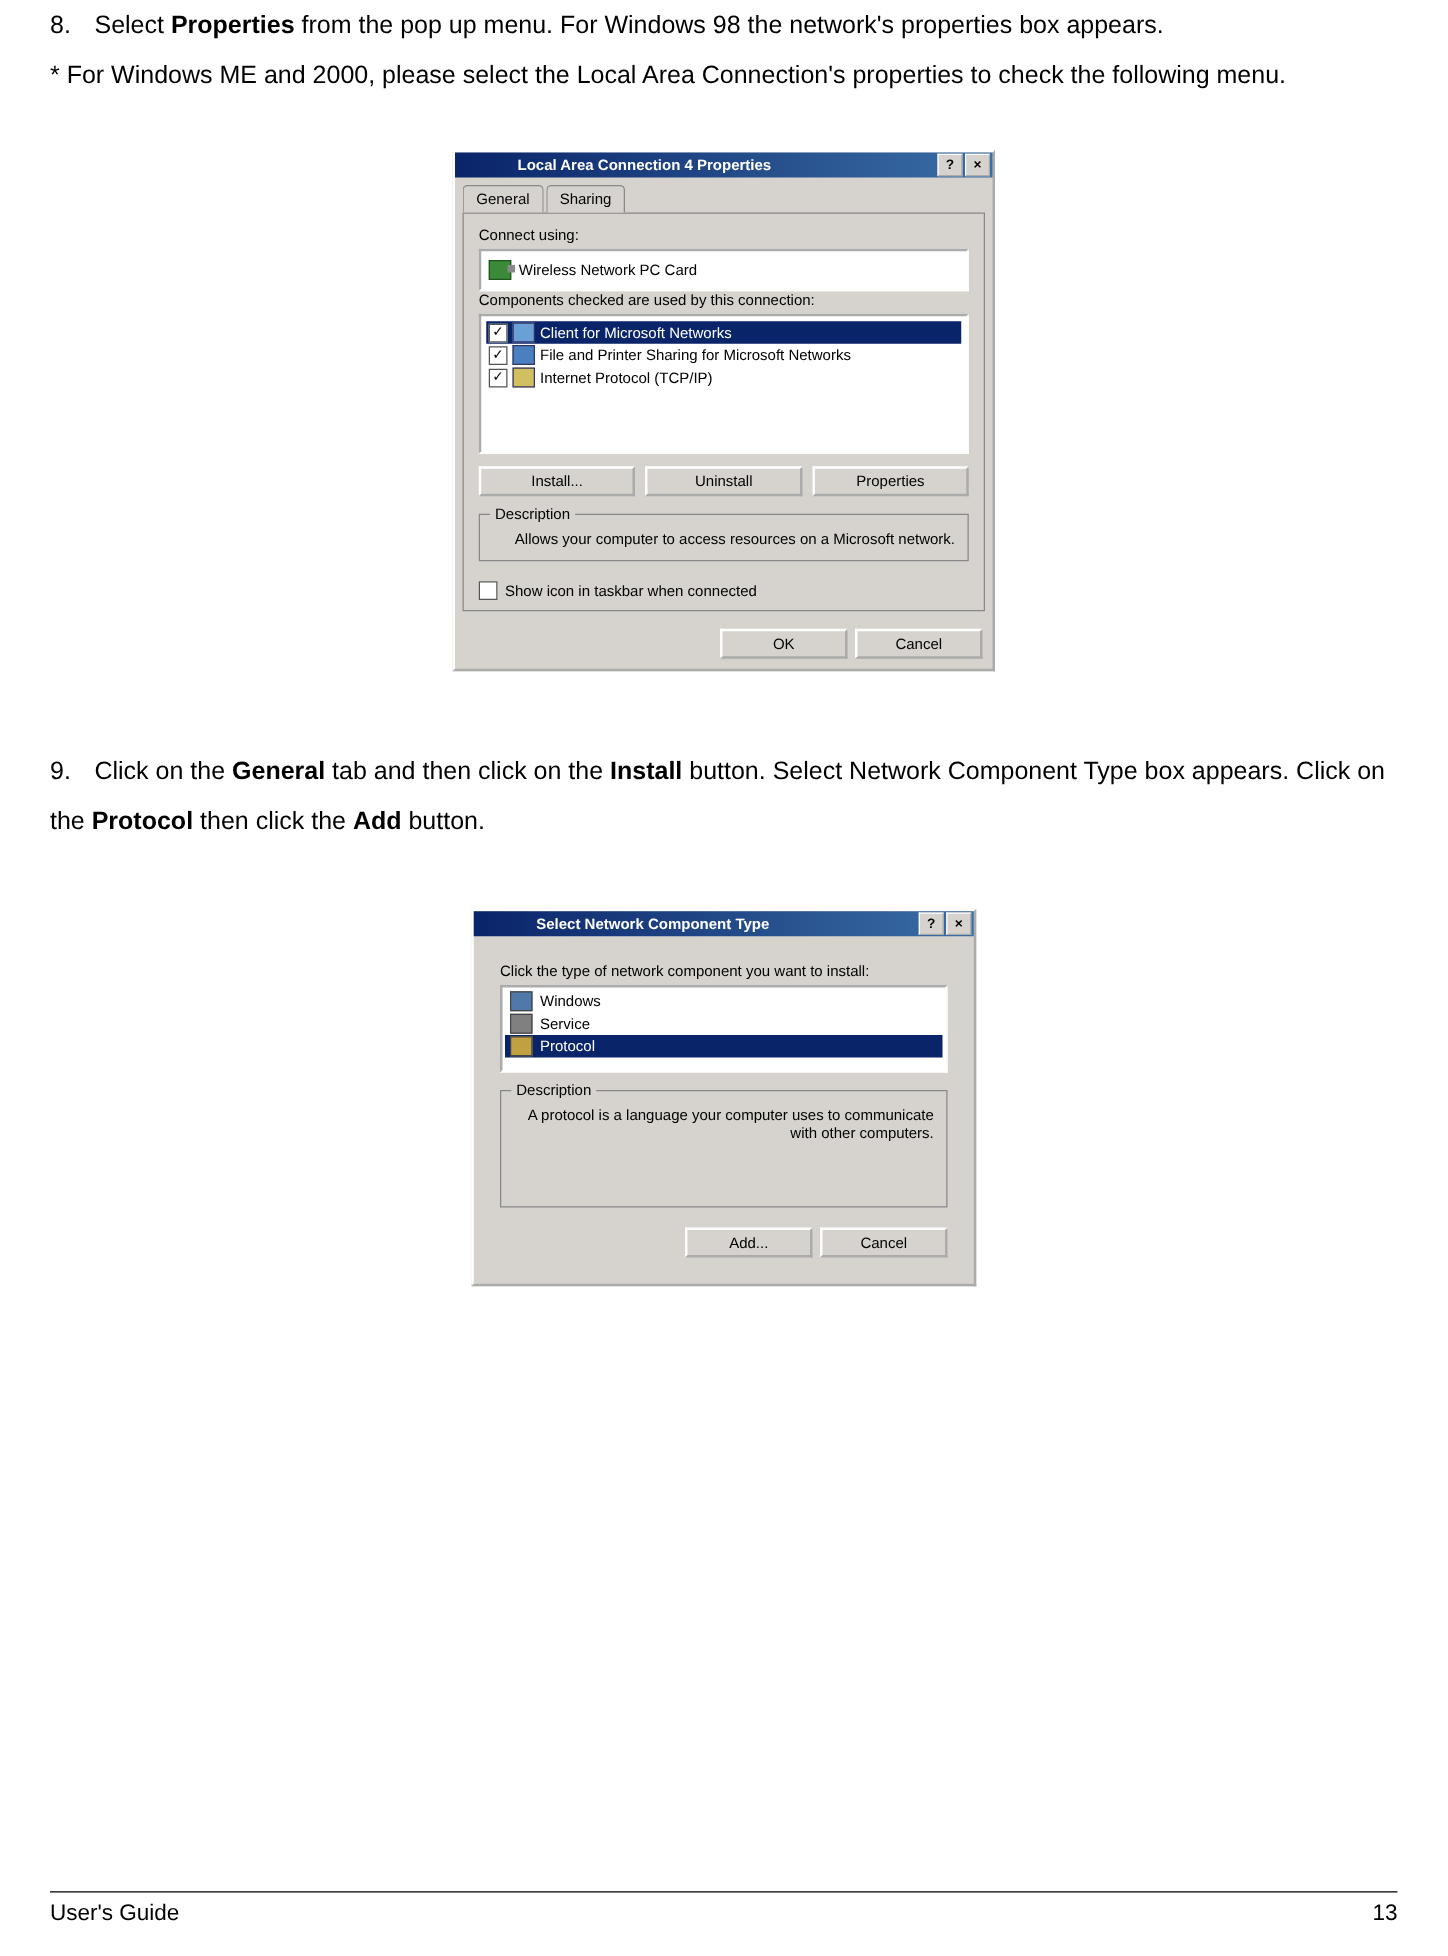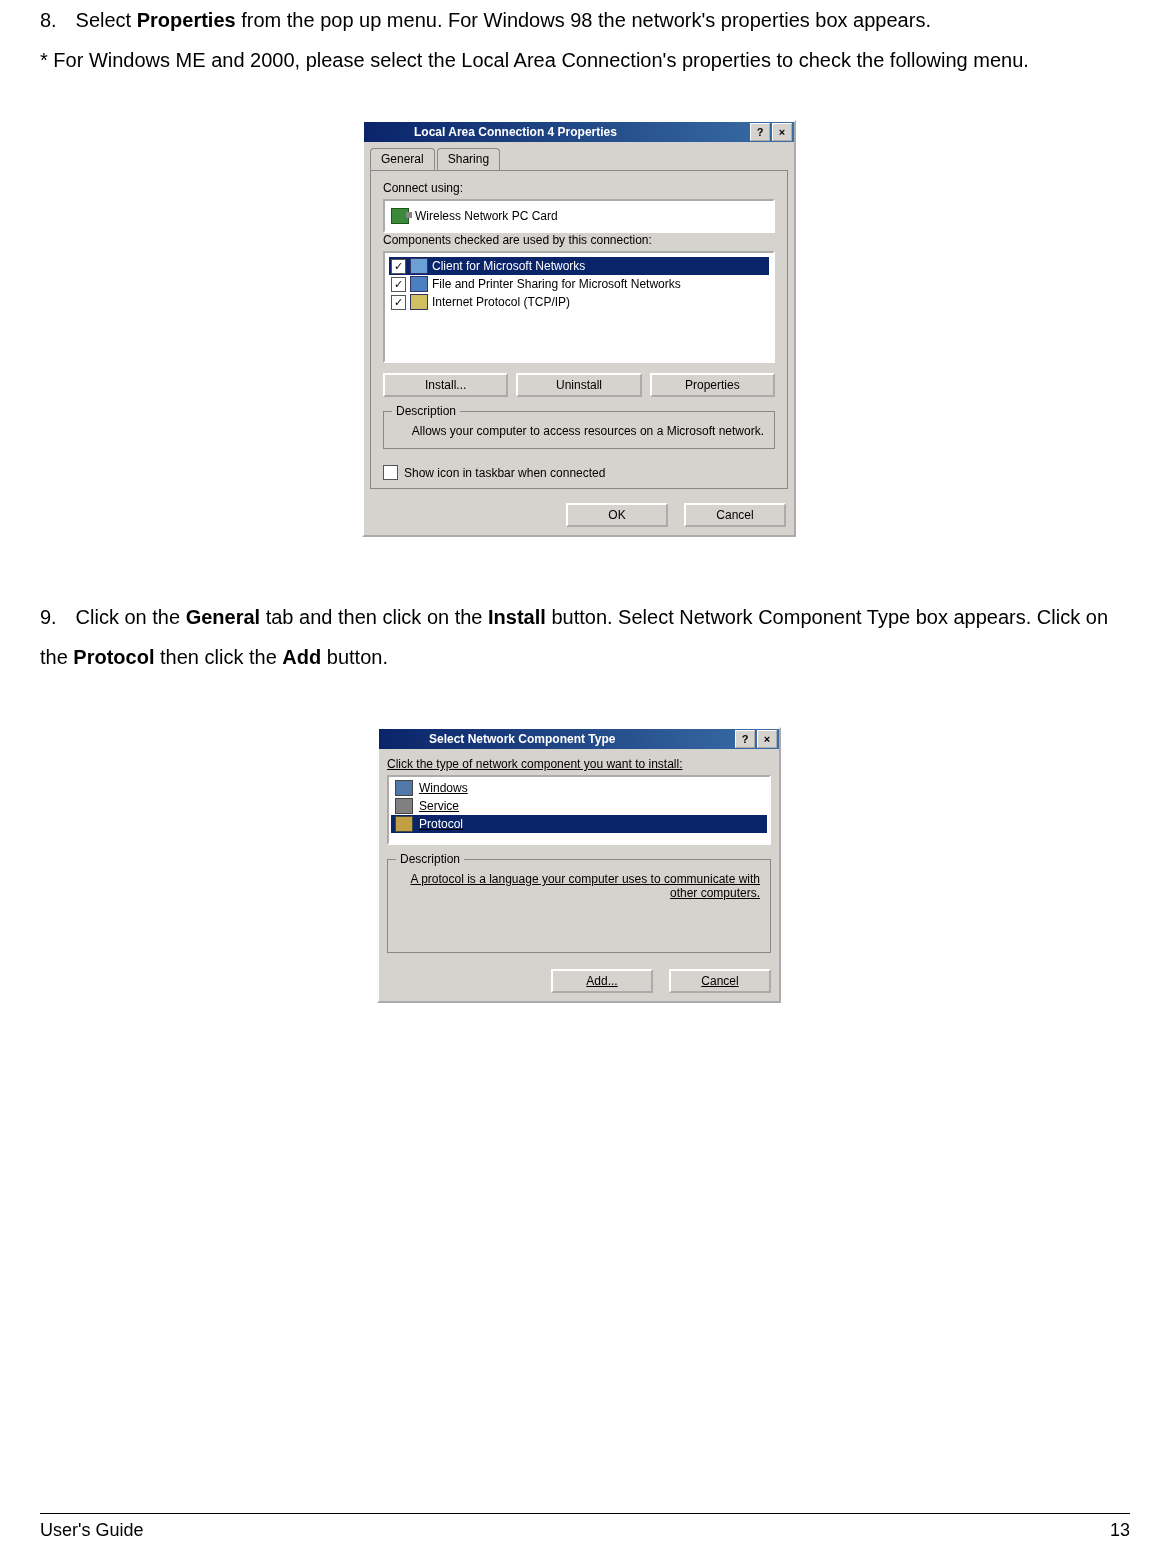--- a/index.html
+++ b/index.html
@@ -148,39 +148,39 @@
     position:relative;
     text-align:right;
   }
   .groupbox .legend{
     position:absolute; top:-8px; left:8px;
     background:#d6d3ce; padding:0 4px; font-size:12px;
   }
   .chk-line { display:flex; align-items:center; gap:6px; margin-top:16px;}
   .dlg-buttons {
     display:flex; justify-content:flex-end;
-    padding:8px; gap:16px;
+    padding:8px; gap:6px;
   }
 
   
   .typelist {
     background:#fff;
     border:2px inset #fff;
     height:62px;
     padding:2px;
   }
   .type-item { display:flex; align-items:center; gap:6px; height:18px; padding:0 4px;}
   .type-item.sel { background:#0a246a; color:#fff;}
   .type-icon { width:16px; height:14px; background:#888; border:1px solid #444;}
   .type-icon.client { background:#5078a8;}
   .type-icon.service { background:#808080;}
   .type-icon.protocol { background:#c0a040;}
   
   .footer {
-    position:absolute; bottom:24px; left:40px; right:28px;
+    position:absolute; bottom:24px; left:40px; right:40px;
     border-top:1px solid #000;
     padding-top:6px;
     display:flex; justify-content:space-between;
     font-size:18px;
   }
 </style>
 </head>
 <body>
 
 <div class="page">
@@ -255,21 +255,21 @@
   </div>
   <div style="height:20px;"></div>
 
   <div class="figure-wrap">
     <div class="win-dialog" style="width:400px;">
       <div class="titlebar">
         <span class="title-text">Select Network Component Type</span>
         <div class="tbtn">?</div>
         <div class="tbtn">×</div>
       </div>
-      <div style="padding:8px;text-decoration:underline;">
+      <div style="padding:21px;">
         <div class="label">Click the type of network component you want to install:</div>
         <div class="typelist">
           <div class="type-item">
             <div class="type-icon client"></div>
             <span>Windows</span>
           </div>
           <div class="type-item">
             <div class="type-icon service"></div>
             <span>Service</span>
           </div>

